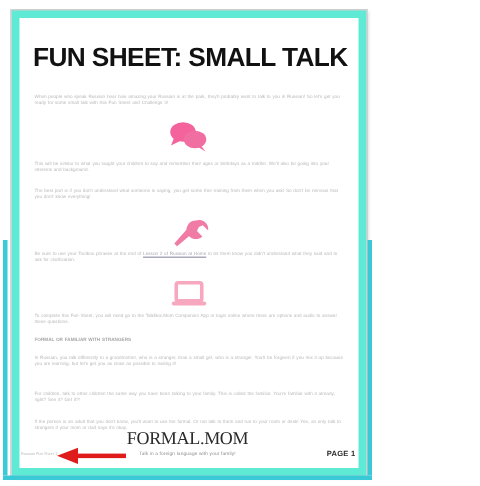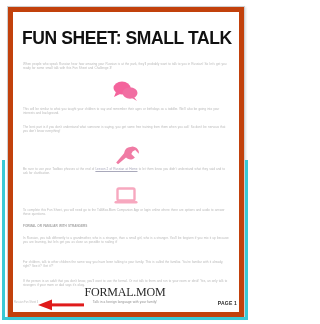--- a/index.html
+++ b/index.html
@@ -15,21 +15,21 @@
     position: relative;
   }
 
   
   #page-sheet {
     position: absolute;
     left: 7px;
     top: 6px;
     width: 238px;
     height: 312px;
-    background: #c2410c;
+    background: #5eead4;
     border: 1px solid #cfcfcf;
     box-sizing: border-box;
     box-shadow: 1px 1px 2px rgba(0,0,0,0.13);
     overflow: hidden;
   }
 
   
   #content {
     position: absolute;
     left: 5px;

